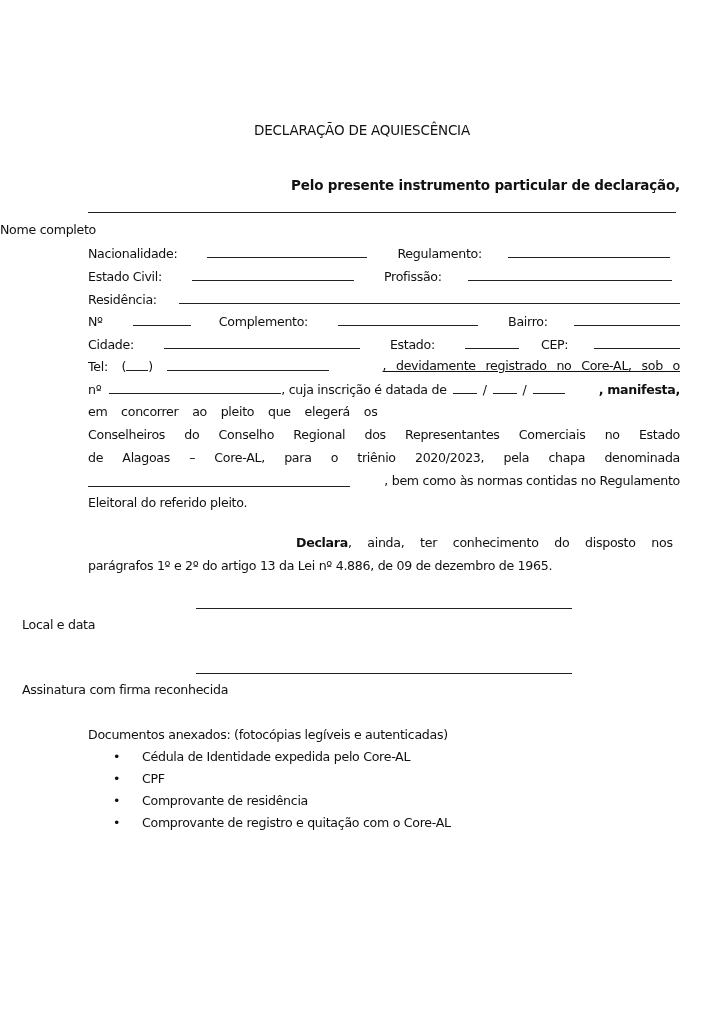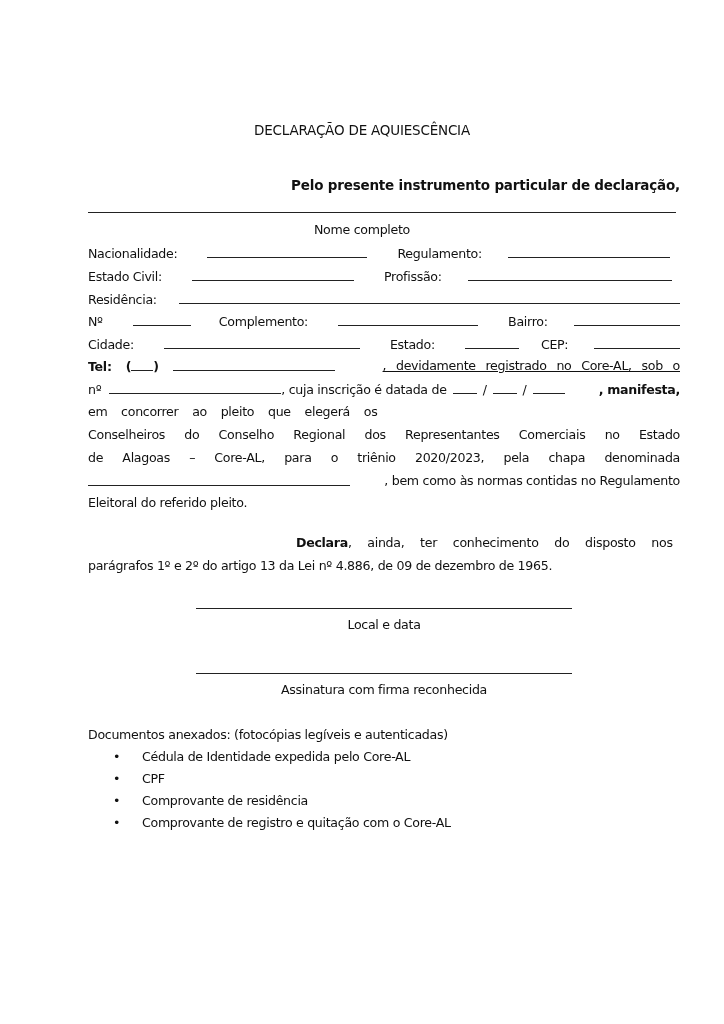--- a/index.html
+++ b/index.html
@@ -8,21 +8,21 @@
   .abs { position: absolute; white-space: nowrap; }
   .title { left: 0; width: 724px; top: 122px; text-align: center; font-weight: normal; font-size: 13.5px; letter-spacing: -0.2px; }
   .intro { right: 44px; top: 177px; font-weight: bold; font-size: 13.5px; letter-spacing: -0.2px; }
   .hr { position: absolute; height: 0; border-top: 1.2px solid #222; }
   .u { display: inline-block; border-bottom: 1.2px solid #222; height: 12px; vertical-align: baseline; margin: 0 2px; }
   .row { position: absolute; left: 88px; width: 592px; font-size: 12.6px; letter-spacing: -0.3px; display: flex; align-items: baseline; gap: 22px; }
   .row .fill { flex: 1; border-bottom: 1.2px solid #222; height: 12px; margin: 0 4px; }
   .just { position: absolute; left: 88px; width: 592px; font-size: 12.6px; letter-spacing: -0.3px; text-align: justify; text-align-last: justify; white-space: nowrap; display: flex; justify-content: space-between; }
   .para { position: absolute; left: 88px; font-size: 12.6px; letter-spacing: -0.3px; white-space: nowrap; }
   b { font-weight: bold; }
-  .center { position: absolute; left: 0; width: 724px; text-align: center; font-size: 12.6px; letter-spacing: -0.3px; }
+  .center { position: absolute; left: 0; width: 724px; text-align: left; font-size: 12.6px; letter-spacing: -0.3px; }
   .list { position: absolute; left: 88px; top: 724px; font-size: 12.6px; letter-spacing: -0.3px; }
   .list .li { position: relative; height: 22px; }
   .list .bullet { position: absolute; left: 25px; top: 0; }
   .list .txt { position: absolute; left: 54px; top: 0; white-space: nowrap; }
 </style>
 </head>
 <body>
 
 <div class="abs title">DECLARAÇÃO DE AQUIESCÊNCIA</div>
 <div class="abs intro">Pelo presente instrumento particular de declaração,</div>
@@ -61,21 +61,21 @@
 <div class="row" style="top:336px;">
   <span>Cidade:</span>
   <span class="u" style="width:196px; margin-left:8px;"></span>
   <span style="margin-left:6px;">Estado:</span>
   <span class="u" style="width:54px; margin-left:8px; margin-right:0;"></span>
   <span>CEP:</span>
   <span class="fill" style="margin-right:0;"></span>
 </div>
 
 <div class="just" style="top:358px;">
-  <span style="white-space:nowrap;font-weight:bold;">
+  <span style="white-space:nowrap;">
     <span>Tel:</span>
     <span style="margin-left:10px;">(</span><span class="u" style="width:22px; margin:0;"></span><span>)</span>
     <span class="u" style="width:162px; margin-left:10px;"></span>
   </span>
   <span style="word-spacing:6px;text-decoration:underline;">, devidamente registrado no Core-AL, sob o</span>
 </div>
 
 <div class="para" style="top:381px; width:592px; display:flex; align-items:baseline;">
   <span>nº</span>
   <span class="u" style="width:172px; margin-left:8px; margin-right:0;"></span>
@@ -88,21 +88,21 @@
   <b style="margin-left:auto;">, manifesta,</b>
 </div>
 
 <div class="just" style="top:404px;">
   <span style="word-spacing:10px;">em concorrer ao pleito que elegerá os</span>
 </div>
 
 <div class="para" style="top:427px; width:592px; text-align:justify; text-align-last:justify; white-space:normal;">Conselheiros do Conselho Regional dos Representantes Comerciais no Estado</div>
 <div class="para" style="top:450px; width:592px; text-align:justify; text-align-last:justify; white-space:normal;">de Alagoas – Core-AL, para o triênio 2020/2023, pela chapa denominada</div>
 
-<div class="para" style="top:473px; width:592px; display:flex; align-items:flex-start;">
+<div class="para" style="top:473px; width:592px; display:flex; align-items:center;">
   <span class="u" style="width:262px; margin:0;"></span>
   <span style="margin-left:auto;">, bem como às normas contidas no Regulamento</span>
 </div>
 <div class="para" style="top:495px;">Eleitoral do referido pleito.</div>
 
 <div class="para" style="top:535px; left:296px; width:384px; display:flex; justify-content:space-between;">
   <span><b>Declara</b><span style="word-spacing:12px;">, ainda, ter conhecimento do disposto nos</span></span>
 </div>
 <div class="para" style="top:558px;">parágrafos 1º e 2º do artigo 13 da Lei nº 4.886, de 09 de dezembro de 1965.</div>
 

